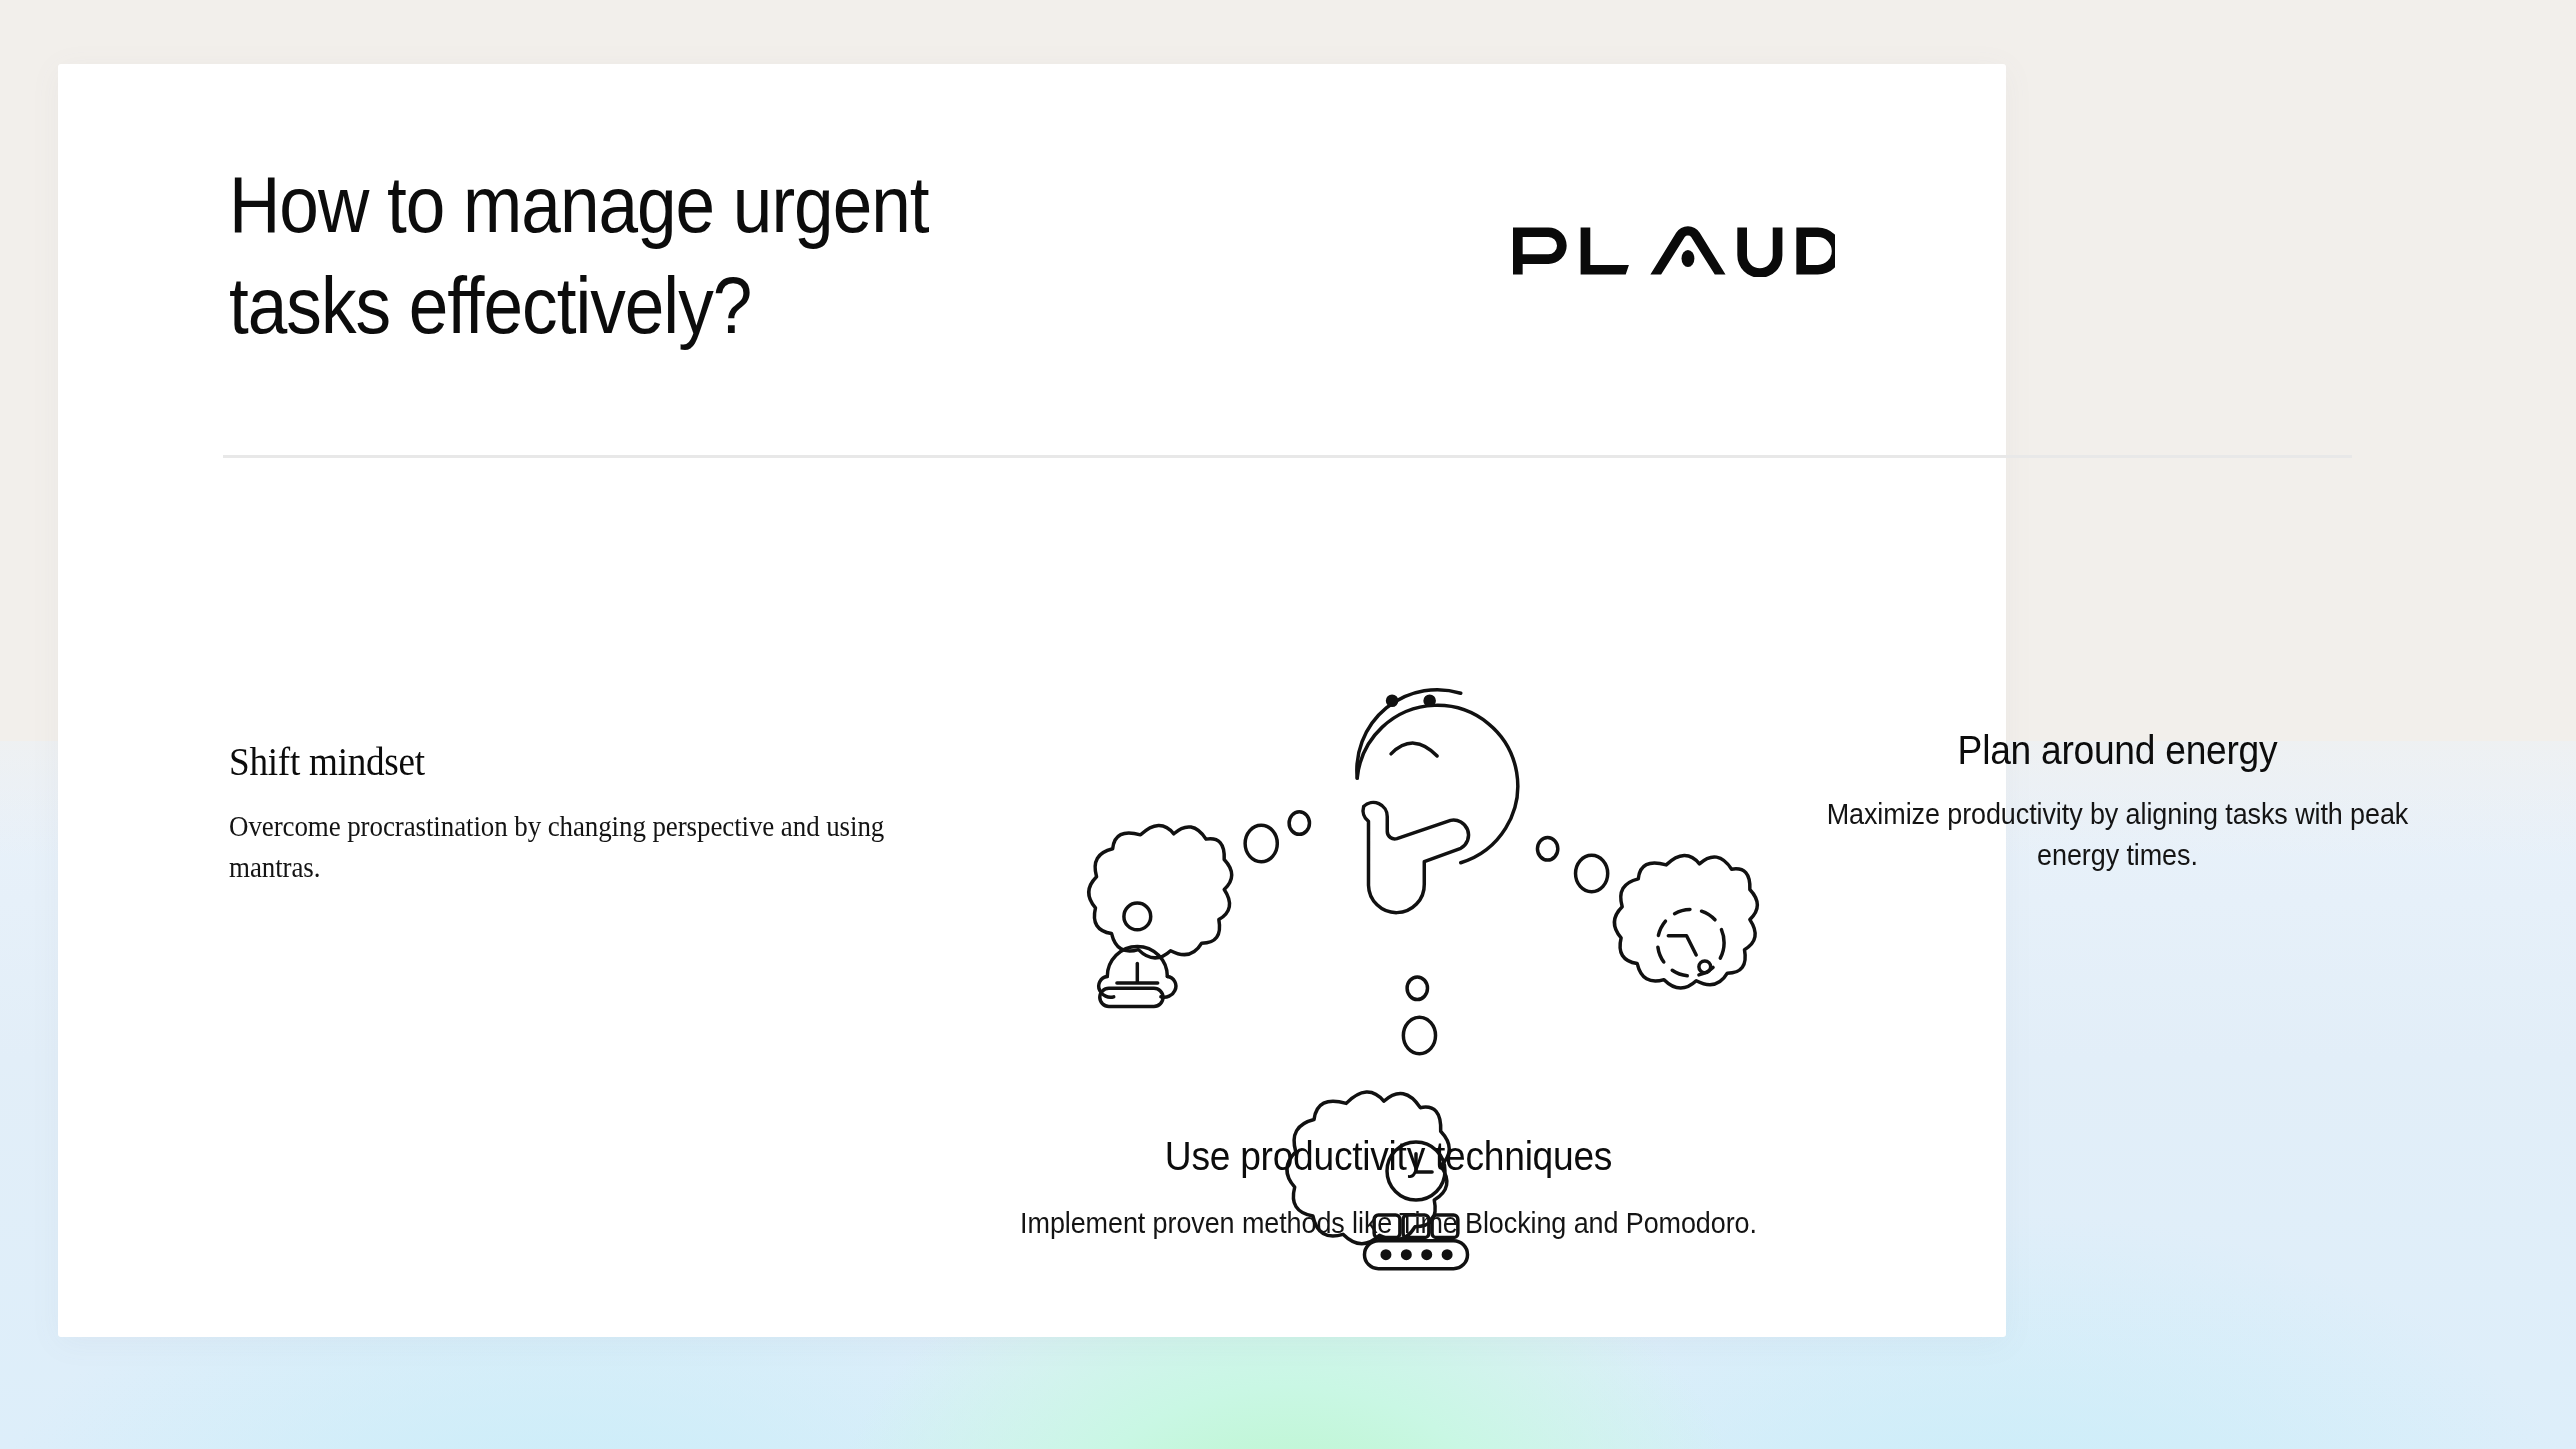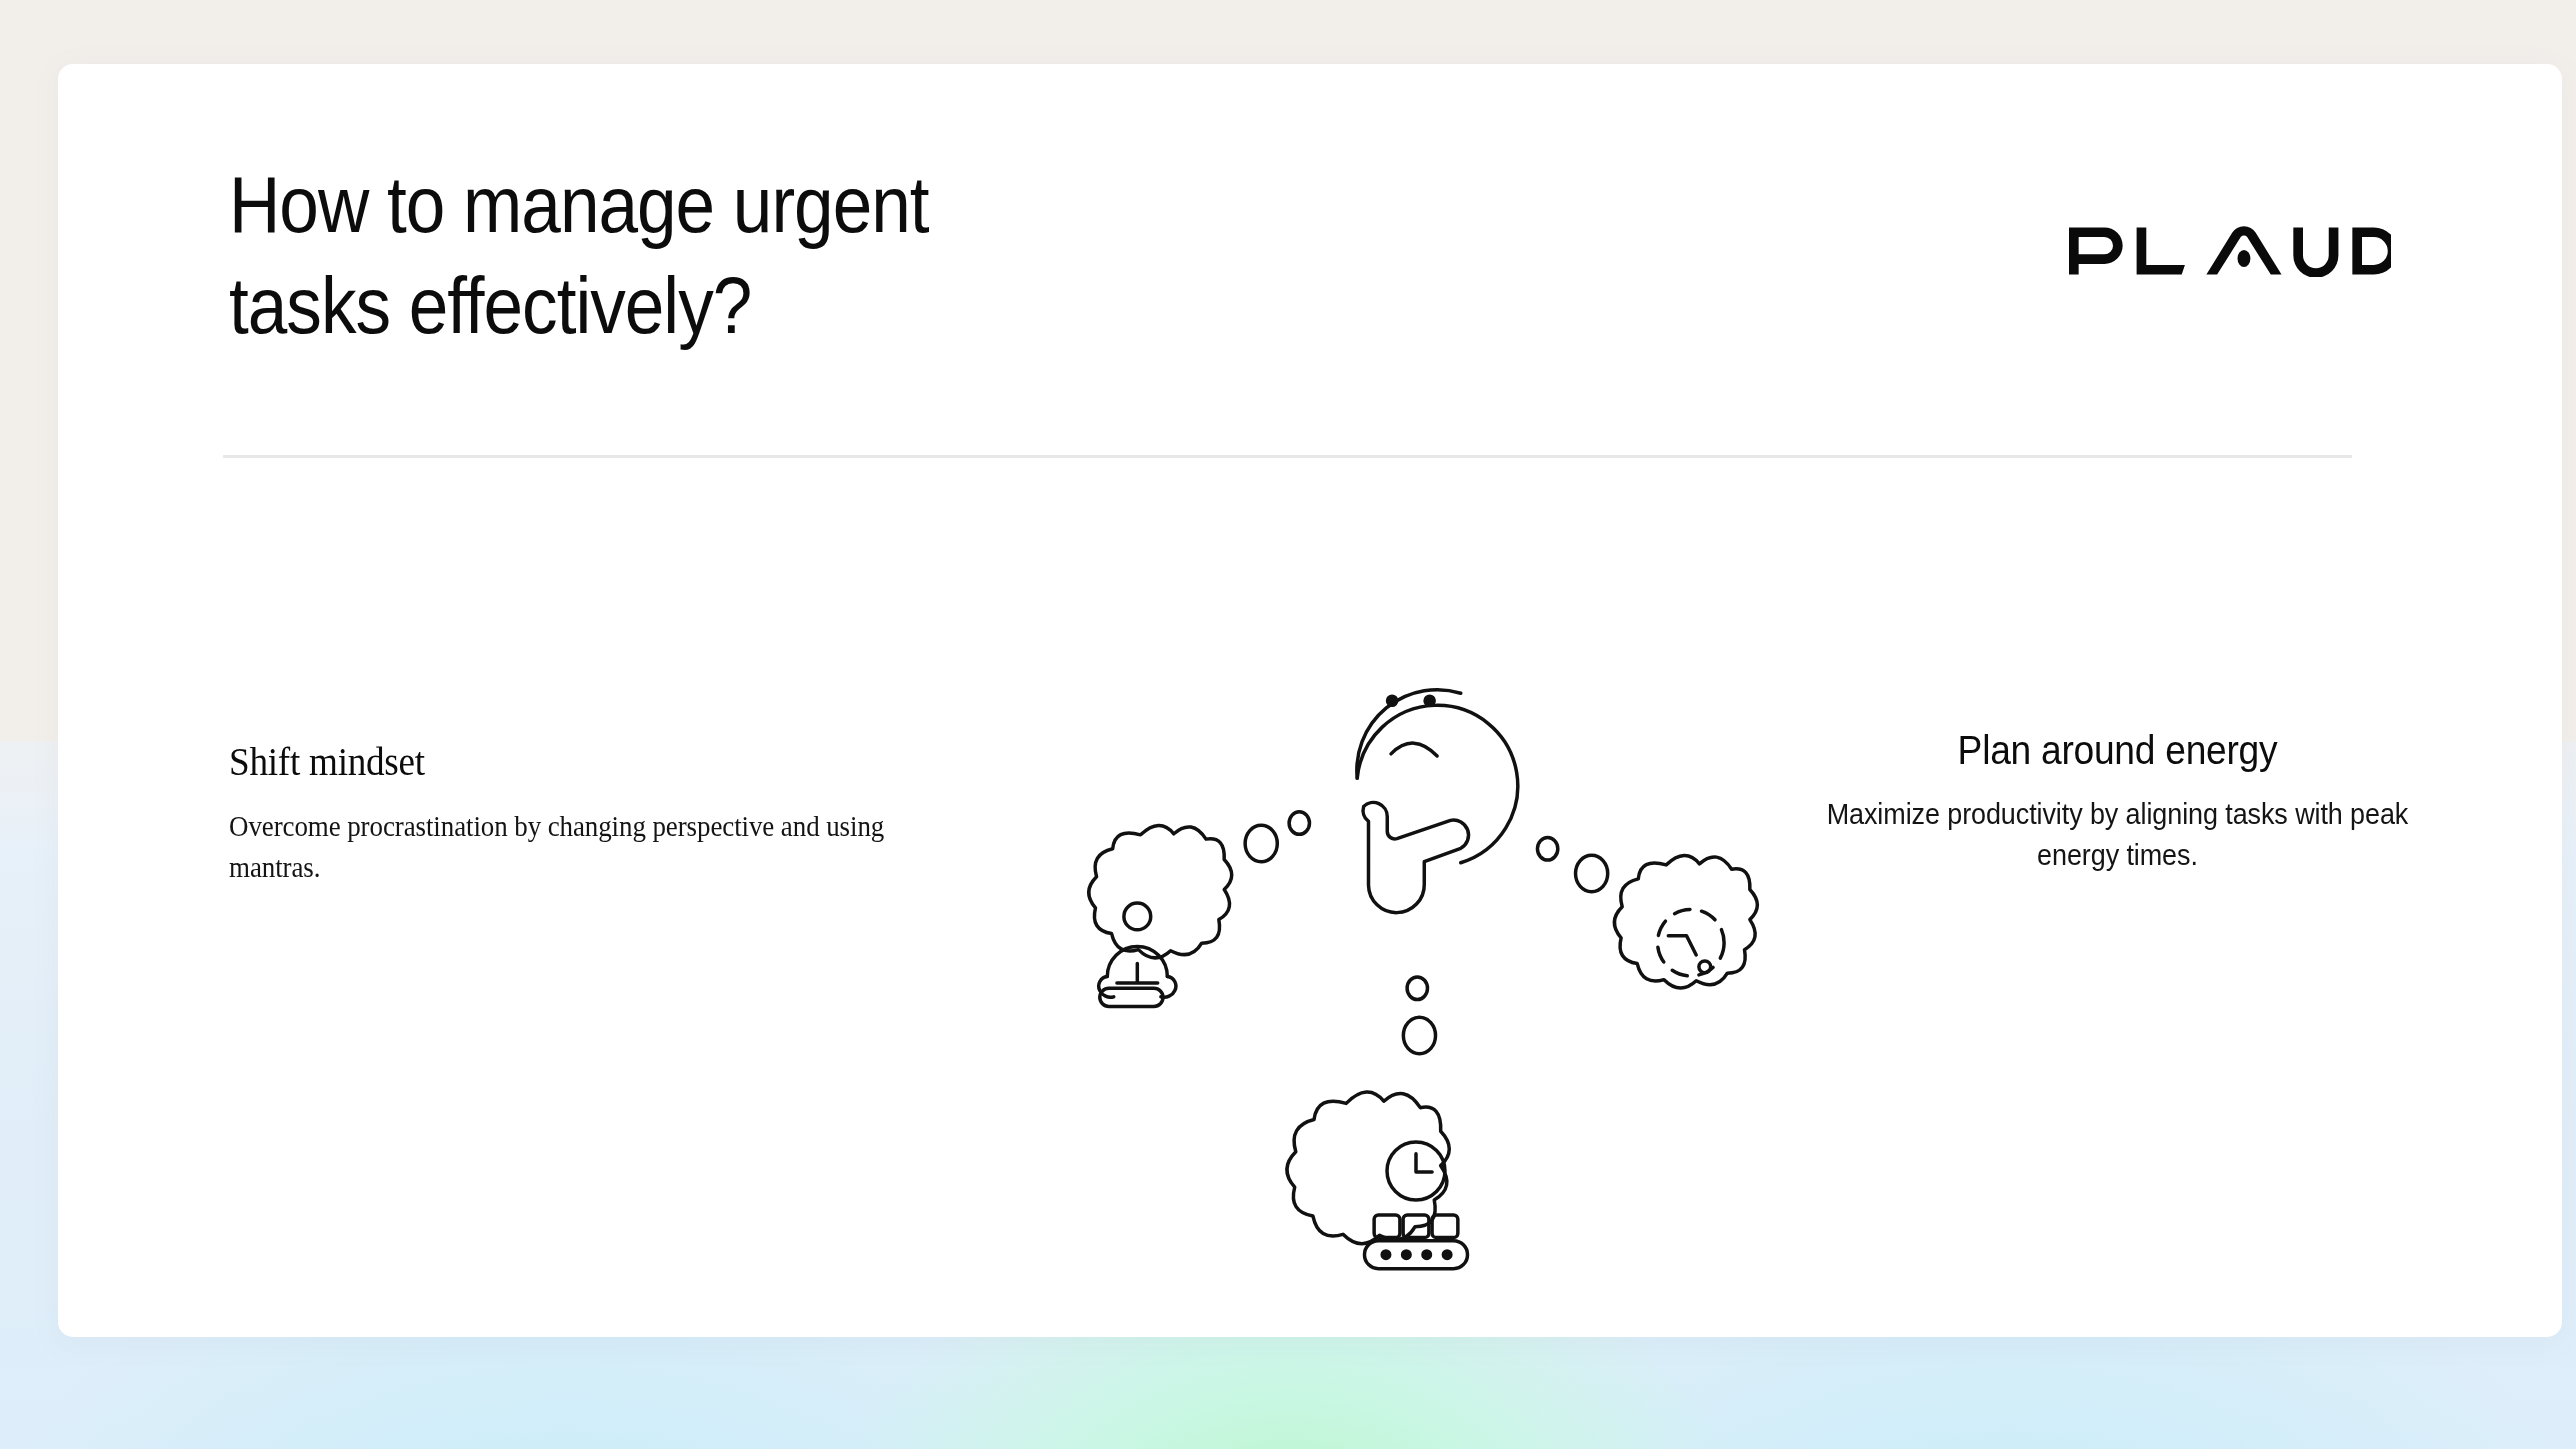--- a/index.html
+++ b/index.html
@@ -25,23 +25,23 @@
   }
   #bg-blend {
     position:absolute; left:0; top:633px; width:2576px; height:225px;
     background:linear-gradient(180deg,#f2efeb 0%, rgba(242,239,235,0) 100%);
   }
 
   
   #card {
     position:absolute;
     left:58px; top:64px;
-    width:2504px; height:1273px;
+    width:1948px; height:1273px;
     background:#ffffff;
-    border-radius:15px;
+    border-radius:3px;
     box-shadow:0 5.4px 32px rgba(120,120,130,0.06);
   }
 
   
   #page-title {
     position:absolute; left:171px; top:90px;
     width:1181px;
     font-size:79px;
     font-weight:300;
     line-height:1.28;
@@ -250,15 +250,19 @@
   <div id="block-left">
     <div class="block-title">Shift mindset</div>
     <div class="block-body">Overcome procrastination by changing perspective and using mantras.</div>
   </div>
 
   <div id="block-right">
     <div class="block-title">Plan around energy</div>
     <div class="block-body">Maximize productivity by aligning tasks with peak energy times.</div>
   </div>
 
+  <div id="block-bottom">
+    <div class="block-title">Use productivity techniques</div>
+    <div class="block-body">Implement proven methods like Time Blocking and Pomodoro.</div>
+  </div>
 
 </div>
 
 
 </body></html>

